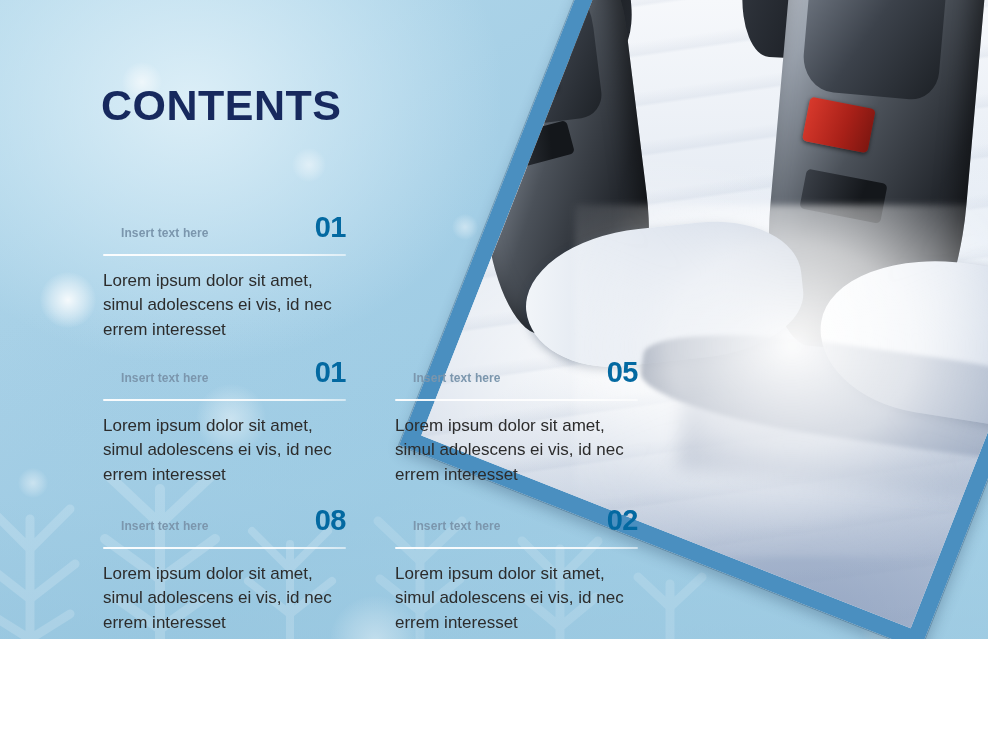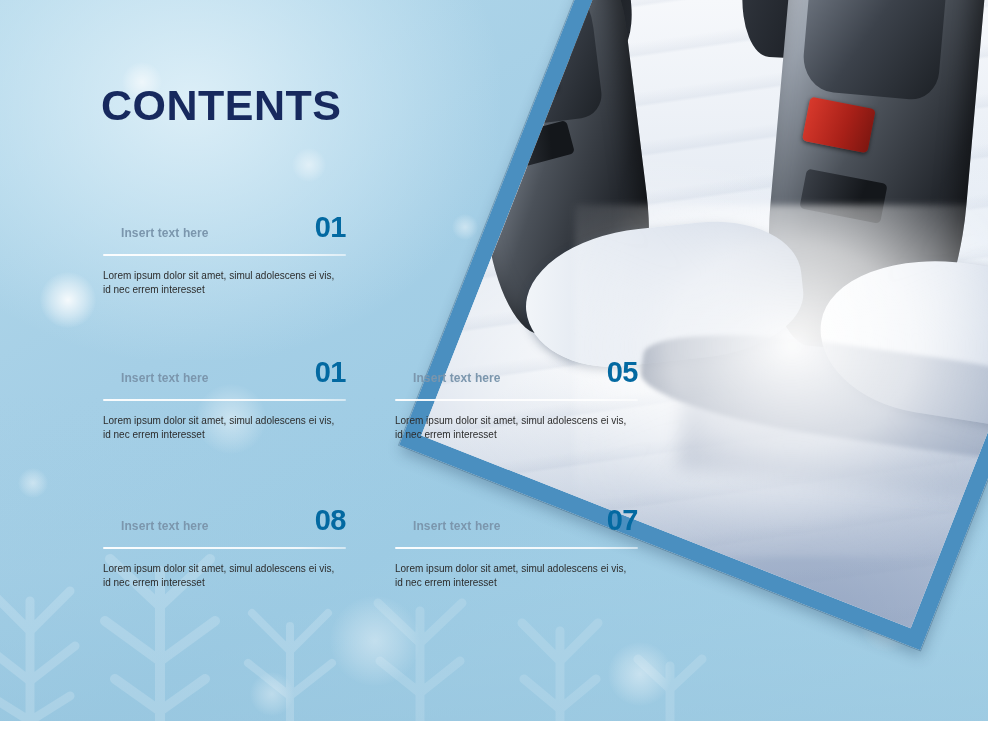--- a/index.html
+++ b/index.html
@@ -4,21 +4,21 @@
 <title>Contents Slide</title>
 <style>
   html, body {
     margin: 0;
     padding: 0;
     background: #ffffff;
   }
   .slide {
     position: relative;
     width: 988px;
-    height: 721px;
+    height: 639px;
     overflow: hidden;
     font-family: "Liberation Sans", sans-serif;
     background: #a8d2e8;
   }
 
   
   .bg-base {
     position: absolute;
     inset: 0;
     background:
@@ -227,21 +227,21 @@
   }
   .item-rule {
     margin-top: 12px;
     height: 2px;
     width: 100%;
     background: linear-gradient(to right, rgba(255,255,255,0.95) 0%, rgba(255,255,255,0.85) 80%, rgba(255,255,255,0.55) 100%);
     border-radius: 1px;
   }
   .item-body {
     margin-top: 13px;
-    font-size: 10px;
+    font-size: 17px;
     line-height: 1.44;
     color: #2c2c2c;
     width: 236px;
   }
 
   
   .item-01 { left: 103px; top: 213px; }
   .item-02 { left: 103px; top: 358px; }
   .item-03 { left: 395px; top: 358px; }
   .item-04 { left: 103px; top: 506px; }
@@ -353,20 +353,20 @@
         <span class="item-label">Insert text here</span>
         <span class="item-num">08</span>
       </div>
       <div class="item-rule"></div>
       <div class="item-body">Lorem ipsum dolor sit amet, simul adolescens ei vis, id nec errem interesset</div>
     </div>
 
     <div class="item item-05">
       <div class="item-head">
         <span class="item-label">Insert text here</span>
-        <span class="item-num">07</span>
+        <span class="item-num">02</span>
       </div>
       <div class="item-rule"></div>
       <div class="item-body">Lorem ipsum dolor sit amet, simul adolescens ei vis, id nec errem interesset</div>
     </div>
 
   </div>
 </div>
 
 </body></html>

